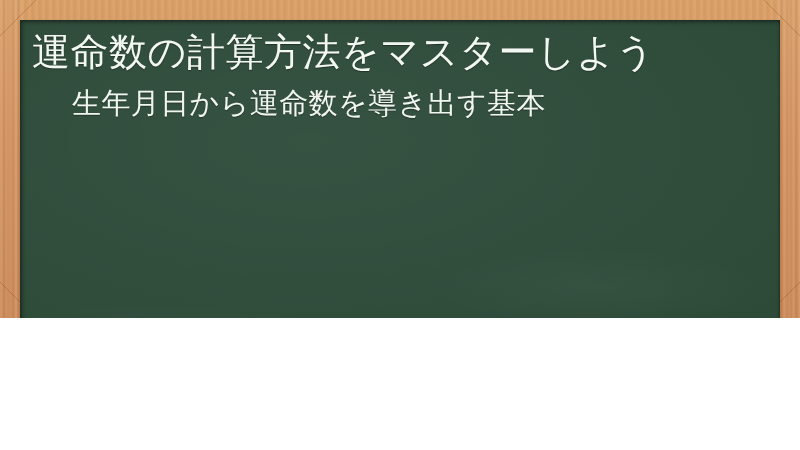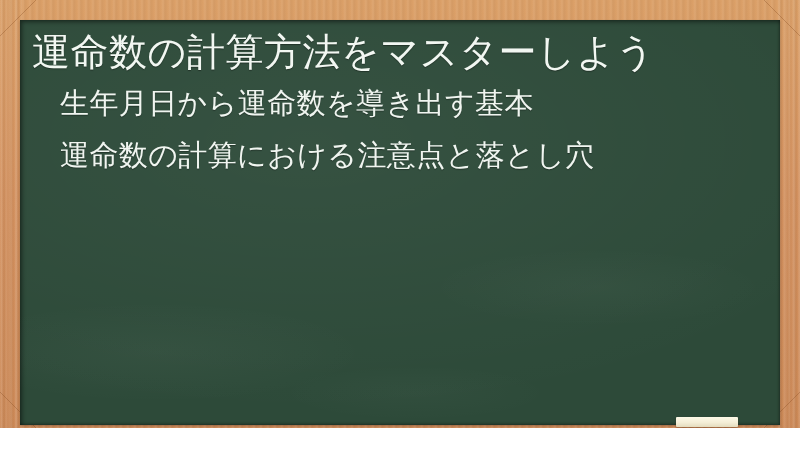--- a/index.html
+++ b/index.html
@@ -8,21 +8,21 @@
     padding: 0;
     background: #ffffff;
   }
   body {
     font-family: "DejaVu Sans", "Liberation Sans", sans-serif;
   }
 
   .slide {
     position: relative;
     width: 800px;
-    height: 428px;
+    height: 318px;
     overflow: hidden;
     background: #701a75;
   }
 
   
   .frame {
     position: absolute;
     inset: 0;
     background:
       repeating-linear-gradient(
@@ -127,21 +127,21 @@
   }
 
   .bullets {
     list-style: none;
     margin: 14px 0 0 0;
     padding: 0 0 0 28px;
   }
   .bullets li {
     font-size: 29px;
     line-height: 1.0;
-    margin: 0 0 23px 0;
+    margin: 0 0 23px 12px;
     color: #f0f5f0;
     letter-spacing: 0.4px;
     text-shadow: 0 1px 1px rgba(0,0,0,0.32);
     white-space: nowrap;
   }
   .bullets li:last-child { margin-bottom: 0; }
 
   
   .chalk {
     position: absolute;
@@ -168,21 +168,20 @@
     <div class="miter br"></div>
   </div>
 
   <div class="board">
     <div class="board-content">
 
       <h1 class="title">運命数の計算方法をマスターしよう</h1>
 
       <ul class="bullets">
         <li>生年月日から運命数を導き出す基本</li>
-        <li>運命数の計算における注意点と落とし穴</li>
       </ul>
 
     </div>
   </div>
 
   <div class="chalk"></div>
 
 </div>
 
 </body></html>

